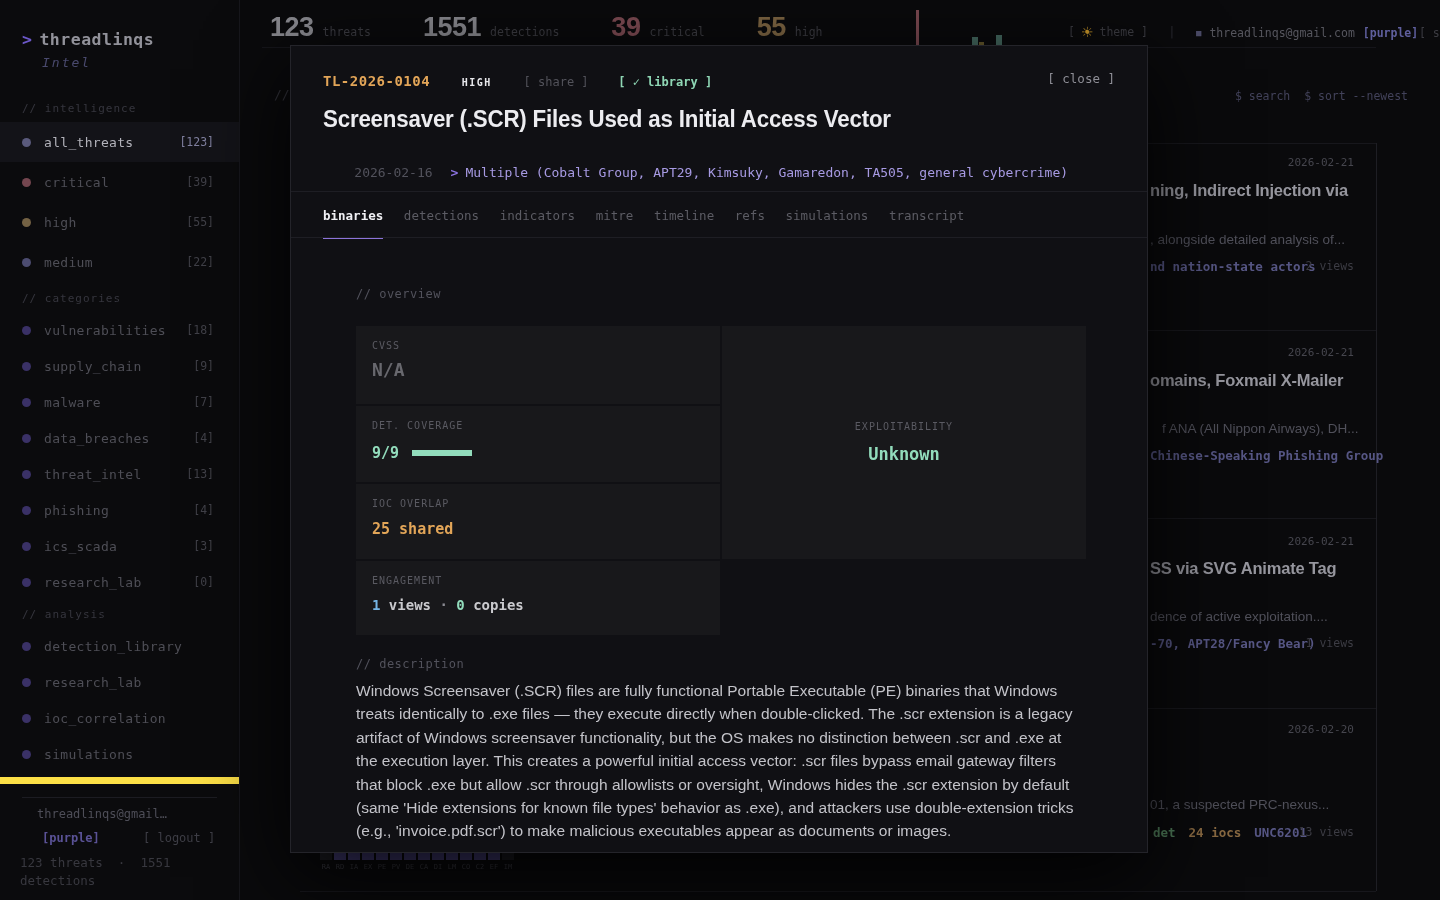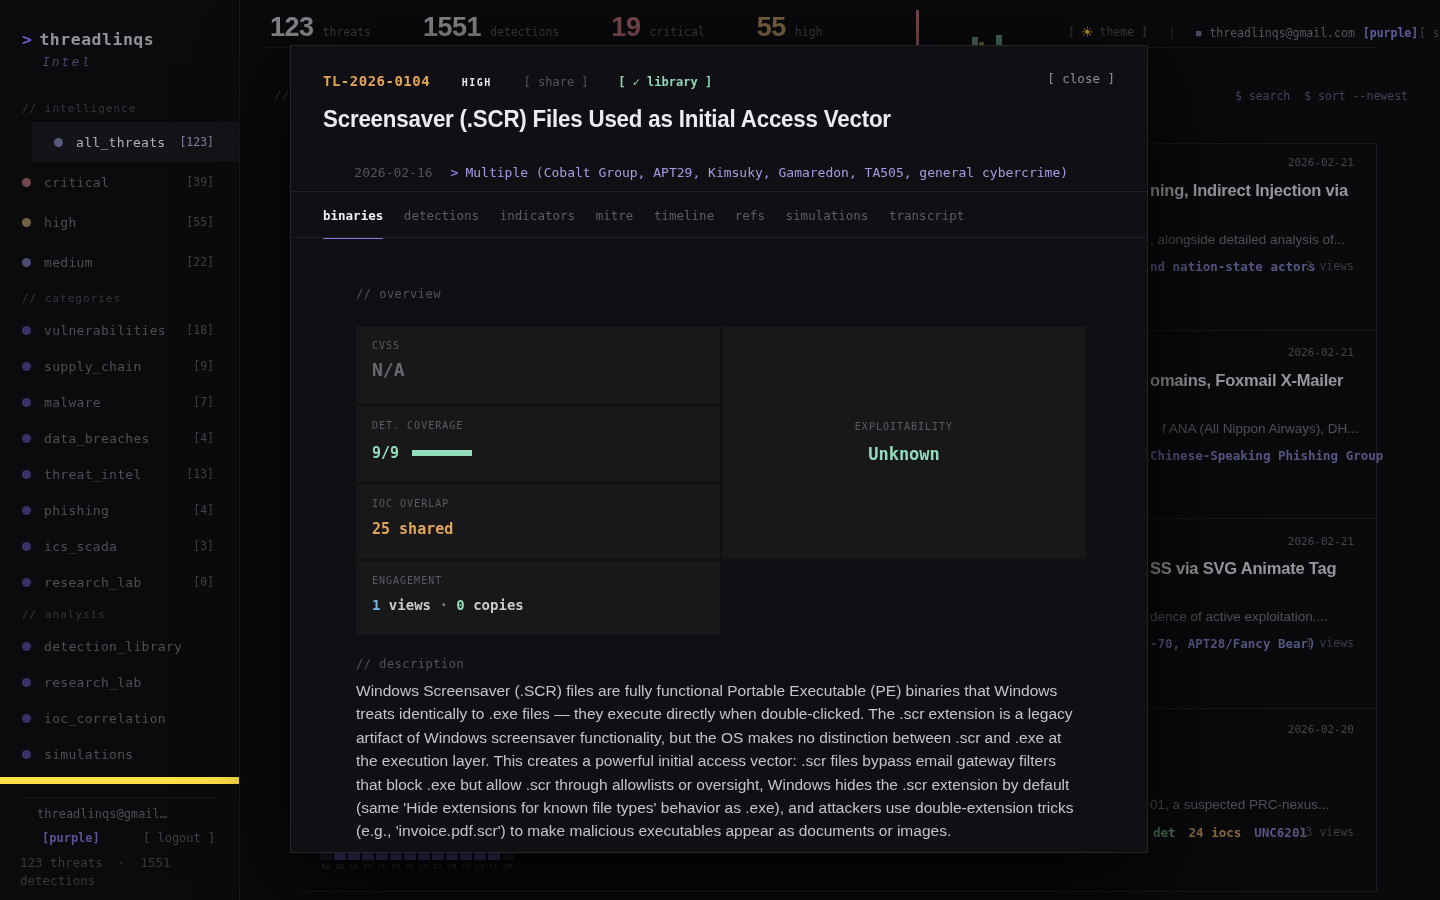--- a/index.html
+++ b/index.html
@@ -9,27 +9,27 @@
   }
   *{margin:0;padding:0;box-sizing:border-box;}
   html,body{width:1440px;height:900px;overflow:hidden;}
   body{position:relative;background:#0a0a0c;font-family:"DejaVu Sans Mono",monospace;}
 
   
   .sidebar{position:absolute;left:0;top:0;width:240px;height:900px;background:#0b0b0d;border-right:1px solid #17171c;z-index:5;}
   .logo{margin:30px 0 0 22px;font-size:16.5px;font-weight:bold;letter-spacing:.5px;}
   .logo-prompt{color:#6c58c9;margin-right:7px;}
   .logo-name{color:#92929a;}
-  .logo-sub{margin:6px 0 0 42px;font-size:13px;font-style:italic;color:#4a4a6e;letter-spacing:2px;font-family:Liberation Mono, monospace;}
+  .logo-sub{margin:6px 0 0 42px;font-size:13px;font-style:italic;color:#4a4a6e;letter-spacing:2px;}
   .sec-label{margin:32px 0 6px 22px;height:14px;font-size:11px;color:#36363e;letter-spacing:1px;}
   .sec-label.tight{margin-top:10px;}
   .sec-label.tighter{margin-top:8px;}
   .nav-item{display:flex;align-items:center;padding:0 25px 0 22px;height:36px;cursor:pointer;}
   .nav-item.h40{height:40px;}
-  .nav-item.active{background:#131318;margin-left:32px;}
+  .nav-item.active{background:#131318;}
   .dot{width:9px;height:9px;border-radius:50%;margin-right:13px;background:#3a3166;flex:none;}
   .dot-all{background:#5a5a7c;} .dot-critical{background:#74464f;} .dot-high{background:#746244;} .dot-medium{background:#4c4c70;}
   .nav-label{font-size:13px;color:#4e4e56;letter-spacing:.3px;}
   .nav-item.active .nav-label{color:#b2b2ba;}
   .nav-count{margin-left:auto;font-size:11.5px;color:#404048;}
   .nav-item.active .nav-count{color:#8080a0;}
   .side-footer{position:absolute;top:777px;left:0;right:0;bottom:0;border-top:7px solid #fde047;}
   .side-hr{position:absolute;top:13px;left:22px;right:22px;border-top:1px solid #1c1c22;}
   .side-email{position:absolute;top:23px;left:37px;font-size:12px;color:#4e4e58;}
   .side-tag{position:absolute;top:47px;left:42px;font-size:12px;font-weight:bold;color:#5a5296;}
@@ -220,21 +220,21 @@
 <div class="stats-row">
   <div class="stat s0">
     <span class="stat-value">123</span>
     <span class="stat-label">threats</span>
   </div>
   <div class="stat s1">
     <span class="stat-value">1551</span>
     <span class="stat-label">detections</span>
   </div>
   <div class="stat s2">
-    <span class="stat-value">19</span>
+    <span class="stat-value">39</span>
     <span class="stat-label">critical</span>
   </div>
   <div class="stat s3">
     <span class="stat-value">55</span>
     <span class="stat-label">high</span>
   </div>
 </div>
 <div class="sparkline">
     <div style="position: absolute; left: 0px; bottom: 0px; width: 3px; height: 36px; background: rgb(122, 72, 80);"></div>
     <div style="position: absolute; left: 56px; bottom: 0px; width: 6px; height: 9px; background: rgb(68, 104, 95);"></div>

